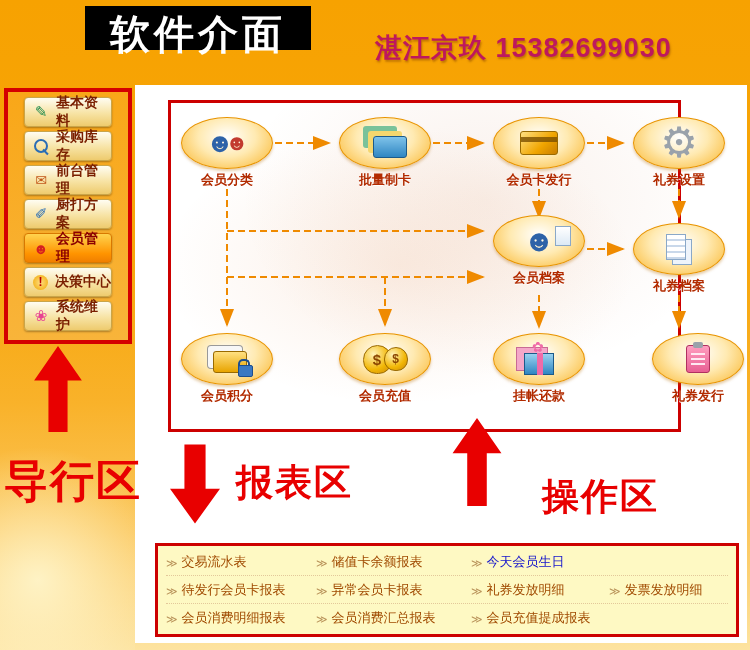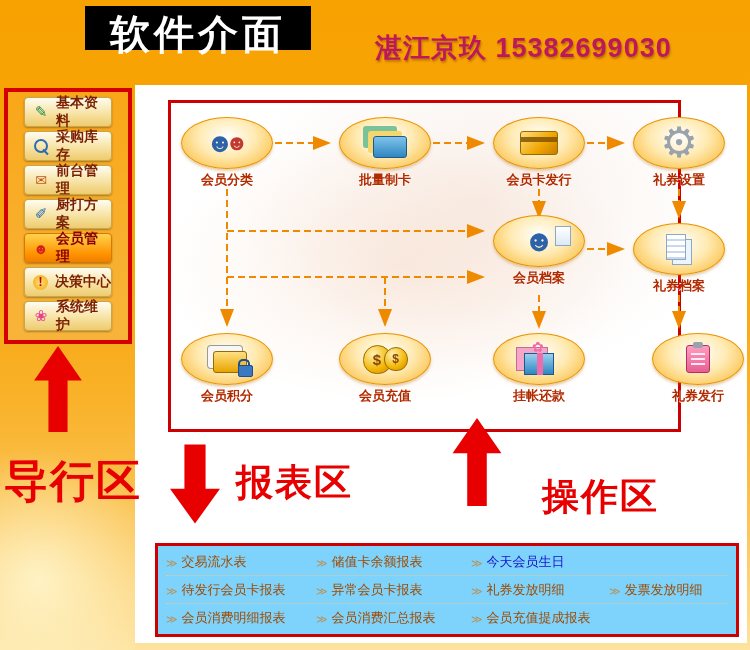--- a/index.html
+++ b/index.html
@@ -117,21 +117,21 @@
 
   
   .block-arrow { position:absolute; z-index:5; }
   .anno { position:absolute; z-index:5; font-weight:bold; color:#e80000; letter-spacing:2px; white-space:nowrap; }
   .anno-nav { left:4px; top:452px; width:130px; text-align:right; font-size:44px; }
   .anno-report { left:236px; top:458px; font-size:37px; }
   .anno-op { left:542px; top:472px; font-size:37px; }
 
   
   .reports { position:absolute; left:155px; top:543px; width:584px; height:94px;
-    border:3px solid #cc0000; background:#7dd3fc; padding:2px 8px; z-index:4; }
+    border:3px solid #cc0000; background:#fef9c3; padding:2px 8px; z-index:4; }
   .rrow { display:grid; grid-template-columns:150px 155px 138px 1fr; align-items:center; height:28px;
     border-bottom:1px dotted #e3c89a; }
   .rrow:last-child { border-bottom:none; }
   .rcell { display:flex; align-items:center; gap:4px; cursor:pointer; overflow:hidden; }
   .rep-ic::before { content:"≫"; color:#b9935a; font-size:11px; }
   .rlabel { font-size:13px; color:#a04a00; white-space:nowrap; }
   .rlabel.blue { color:#1414cc; }
 </style>
 </head>
 <body>

